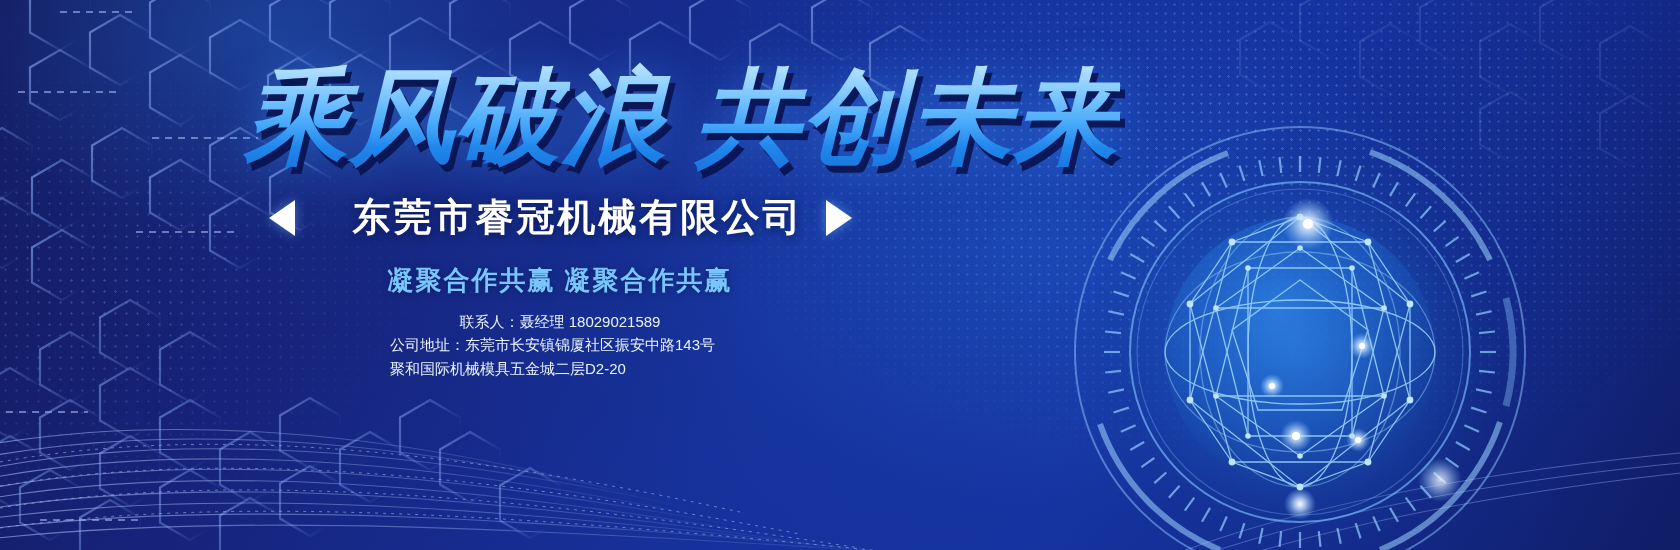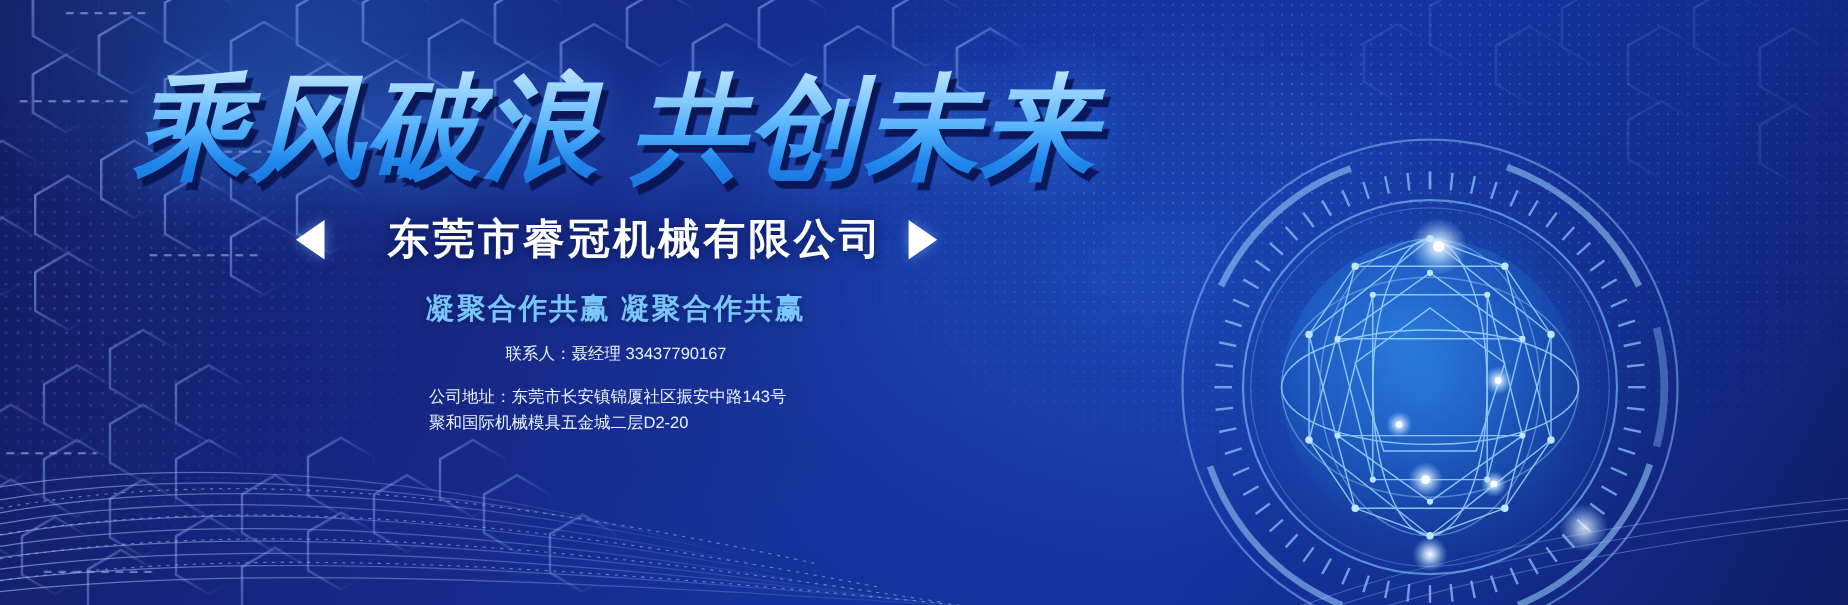--- a/index.html
+++ b/index.html
@@ -35,21 +35,21 @@
   }
 
   svg.layer{position:absolute;left:0;top:0;width:1680px;height:550px;pointer-events:none;}
 
   
   .content{position:absolute;left:0;top:0;width:1120px;height:550px;}
 
   .main-title{
     position:absolute;
     left:0;right:0;top:62px;
-    text-align:center;
+    text-align:right;
     font-size:104px;
     line-height:1.06;
     font-weight:bold;
     font-style:italic;
     letter-spacing:2px;
     white-space:nowrap;
     background:linear-gradient(180deg,#bfe4ff 0%,#8fd0ff 22%,#4aabfa 55%,#1f86ec 78%,#1a74dd 100%);
     -webkit-background-clip:text;
     background-clip:text;
     color:transparent;
@@ -95,21 +95,21 @@
 
   .contact{
     position:absolute;left:0;right:0;top:310px;
     text-align:center;
     color:#e9f2ff;
     font-size:15px;
     line-height:1.55;
   }
   .contact .line{white-space:nowrap;}
   .contact .addr{
-    margin:16px auto;
+    margin:0 auto;
     width:340px;
     text-align:left;
     white-space:normal;
     text-indent:0;
   }
   .contact .addr .lbl{white-space:nowrap;}
 </style>
 </head>
 <body>
 
@@ -403,18 +403,18 @@
 
     <div class="company-row">
       <span class="tri left"></span>
       <span class="company-name">东莞市睿冠机械有限公司</span>
       <span class="tri right"></span>
     </div>
 
     <div class="tagline">凝聚合作共赢 凝聚合作共赢</div>
 
     <div class="contact">
-      <div class="line">联系人：聂经理 33437790167</div>
+      <div class="line">联系人：聂经理 18029021589</div>
       <div class="addr"><span class="lbl">公司地址：</span><span>东莞市长安镇锦厦社区振安中路143号聚和国际机械模具五金城二层D2-20</span></div>
     </div>
 
   </div>
 </div>
 
 </body></html>

